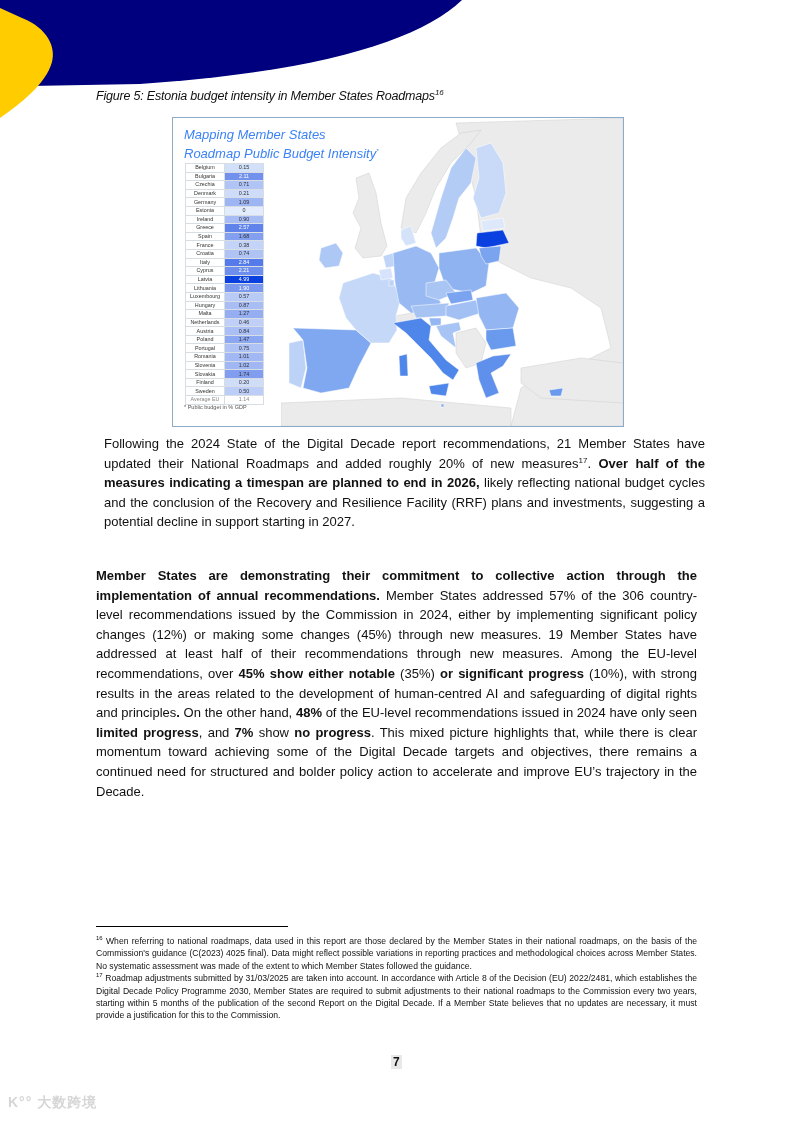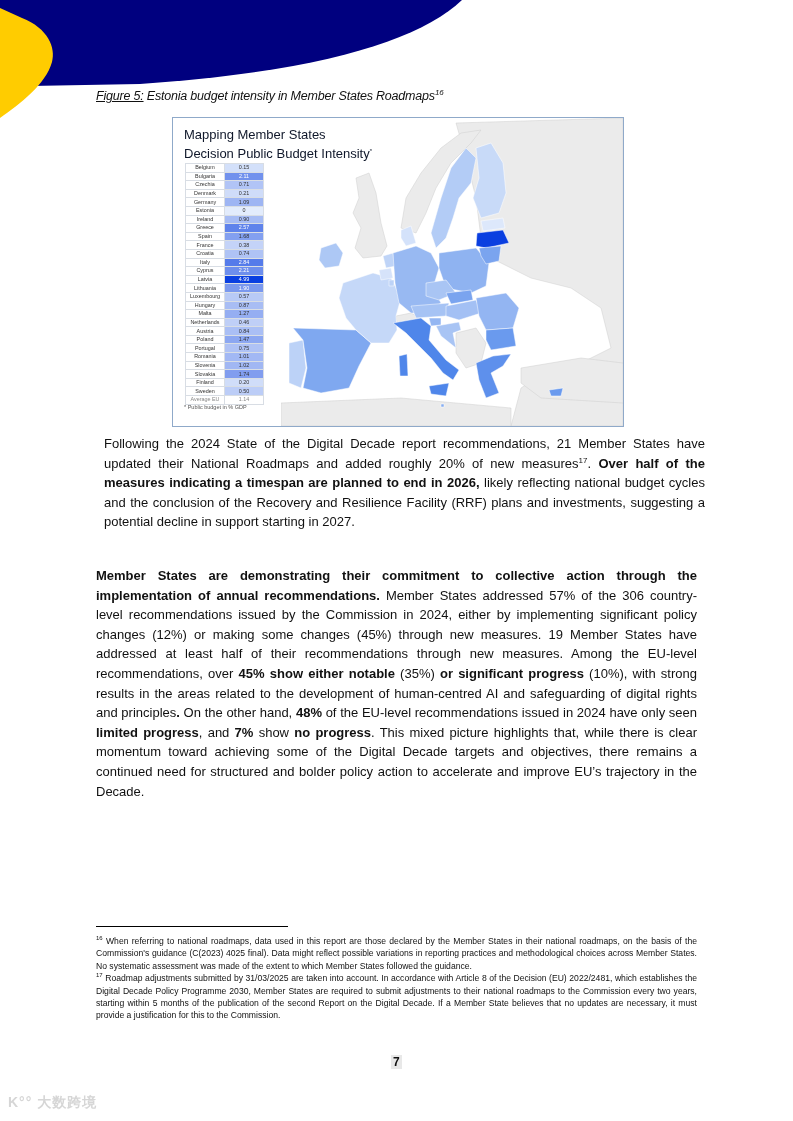--- a/index.html
+++ b/index.html
@@ -1,25 +1,25 @@
 <!DOCTYPE html>
 <html><head>
 <meta charset="utf-8">
 <style>
   html, body { margin: 0; padding: 0; background: #ffffff; }
   body { width: 793px; height: 1121px; position: relative; overflow: hidden;
          font-family: "Liberation Sans", sans-serif; color: #111; }
   .hdr-shapes { position: absolute; left: 0; top: 0; width: 793px; height: 130px; }
   .caption { position: absolute; left: 96px; top: 88px; font-size: 12.5px; font-style: italic; color: #111;
              font-family: "Liberation Sans Narrow", "Liberation Sans", sans-serif; letter-spacing: -0.2px; }
-  .caption .lbl { text-decoration: underline; }
+  .caption .lbl { }
   .caption sup { font-size: 8px; }
   .figure { position: absolute; left: 172px; top: 117px; width: 450px; height: 308px;
             border: 1px solid #8fa9c9; background: #fff; overflow: hidden; }
-  .fig-title { position: absolute; left: 11px; top: 9px; font-size: 13px; line-height: 16px; color: #0f172a; }
+  .fig-title { position: absolute; left: 11px; top: 9px; font-size: 13px; line-height: 16px; color: #3b82f6; font-style: italic; }
   .fig-title sup { font-size: 6px; }
   .legend { position: absolute; left: 12px; top: 45px; border-collapse: collapse; font-size: 5.4px; }
   .legend td { height: 7.6px; padding: 0; border: 0.5px solid #d8dde4; line-height: 7px; }
   .legend td.c { width: 38px; text-align: center; color: #333; }
   .legend td.v { width: 38px; text-align: center; color: #333; }
   .legend tr.avg td { color: #888; }
   .legend td.v.dark { color: #fff; }
   .fig-note { position: absolute; left: 11px; top: 286px; font-size: 5.5px; color: #555; }
   .map { position: absolute; left: 108px; top: 0; width: 342px; height: 308px; }
   .body-text { position: absolute; left: 96px; width: 601px; font-size: 13px; line-height: 19.6px;
@@ -89,21 +89,21 @@
     <path d="M160,286 L163,286 L163,289 L160,289 Z" fill="#86adf1" stroke="#fff" stroke-width="0.5"></path>
     <path d="M150,115 L160,80 L170,50 L185,30 L195,40 L190,65 L178,80 L172,100 L165,120 L155,130 Z" fill="#b3ccf6" stroke="#fff" stroke-width="0.5"></path>
     <path d="M195,30 L210,25 L222,45 L225,75 L218,95 L200,100 L192,80 L198,60 Z" fill="#c8daf8" stroke="#fff" stroke-width="0.5"></path>
     <path d="M200,103 L222,100 L224,110 L202,113 Z" fill="#dde8fb" stroke="#fff" stroke-width="0.5"></path>
     <path d="M196,115 L222,112 L228,125 L205,130 L195,128 Z" fill="#0a3fe0" stroke="#fff" stroke-width="0.5"></path>
     <path d="M198,130 L220,128 L218,143 L205,146 L200,138 Z" fill="#7aa4ef" stroke="#fff" stroke-width="0.5"></path>
   </svg>
 
   <div class="fig-title">
     <div>Mapping Member States</div>
-    <div><span>Decision Public Budget Intensity</span><sup>*</sup></div>
+    <div><span>Roadmap Public Budget Intensity</span><sup>*</sup></div>
   </div>
 
   <table class="legend">
     <tbody id="legend-body">
         <tr>
           <td class="c">Belgium</td>
           <td class="v" style="background: rgb(211, 224, 250);">0.15</td>
         </tr>
         <tr>
           <td class="c">Bulgaria</td>

